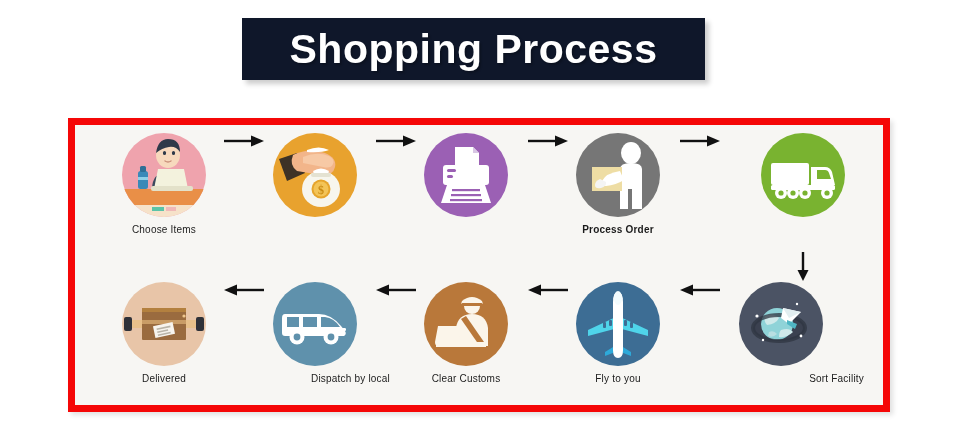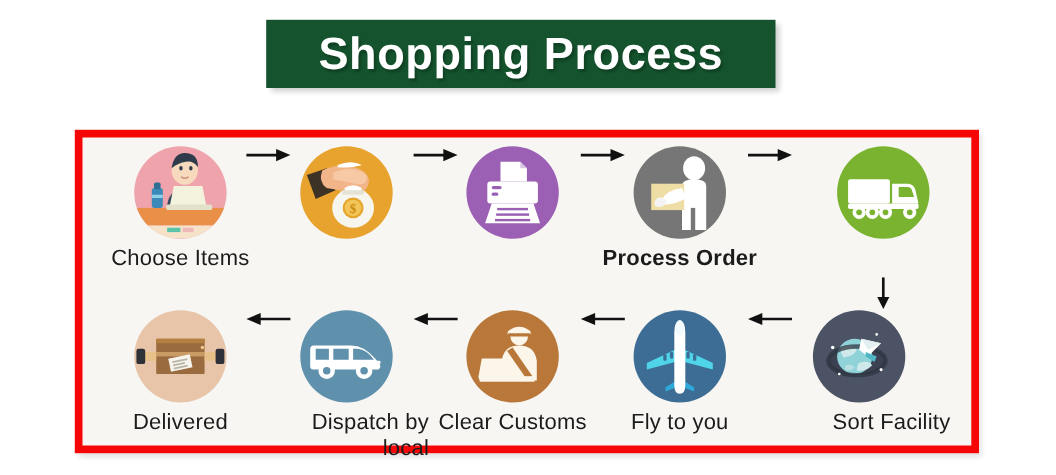--- a/index.html
+++ b/index.html
@@ -16,21 +16,21 @@
     -webkit-font-smoothing: antialiased;
   }
 
   
   #title-banner {
     position: absolute;
     left: 242px;
     top: 18px;
     width: 463px;
     height: 62px;
-    background: #14532d;
+    background: #0f172a;
     box-shadow: 4px 4px 5px rgba(0,0,0,0.20);
     display: flex;
     align-items: center;
     justify-content: center;
   }
   #title-banner .title-text {
     color: #ffffff;
     font-size: 41px;
     font-weight: bold;
     letter-spacing: 0.5px;
@@ -66,21 +66,21 @@
   .step-icon {
     width: 84px;
     height: 84px;
     border-radius: 50%;
     margin: 0 auto;
     position: relative;
     overflow: hidden;
   }
   .step-label {
     margin-top: 7px;
-    font-size: 20px;
+    font-size: 10px;
     color: #1b1b1b;
     line-height: 1.18;
     letter-spacing: 0.2px;
     white-space: pre-line;
   }
 
   
   .arrow-h {
     position: absolute;
     width: 42px;

